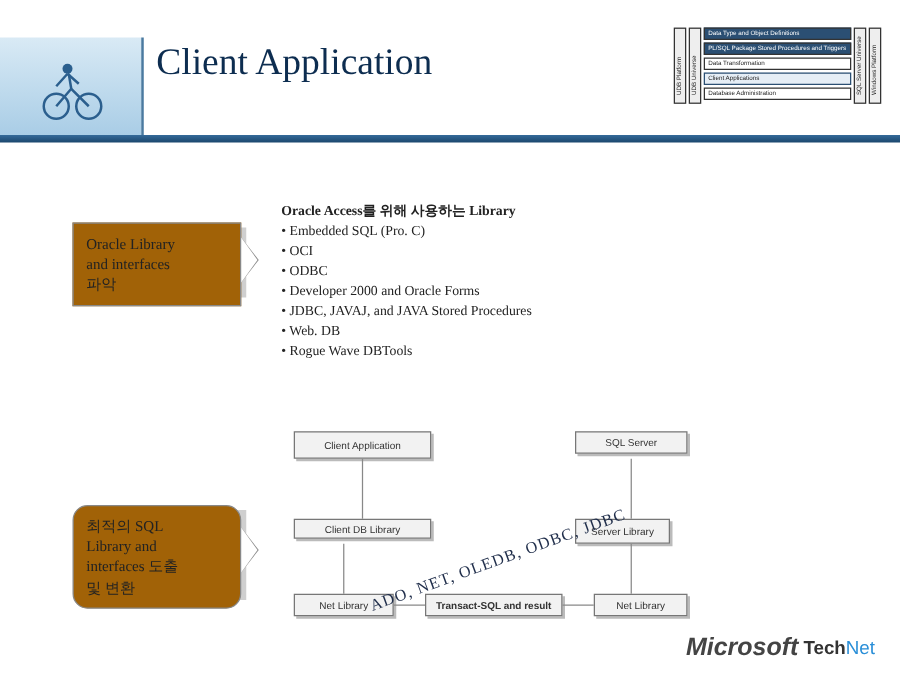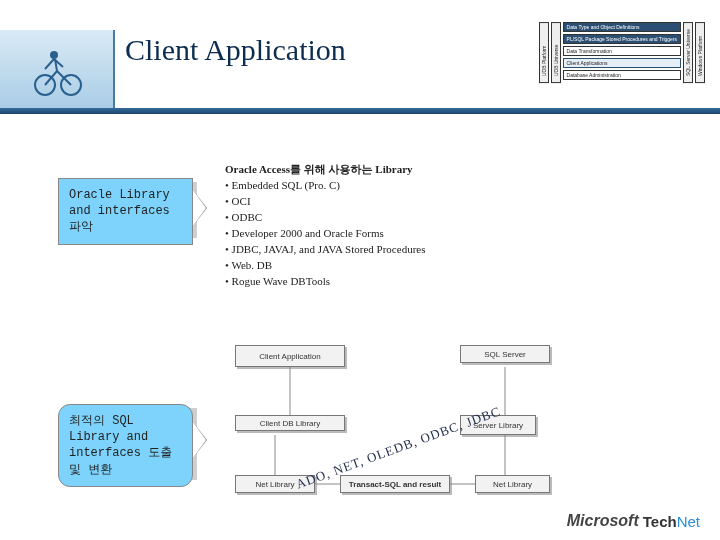--- a/index.html
+++ b/index.html
@@ -14,38 +14,38 @@
 
   
   .tabs { position:absolute; right:15px; top:22px; display:flex; gap:2px; }
   .vcol { display:flex; flex-direction:column; gap:2px; }
   .vtab { font-size:5px; writing-mode:vertical-rl; transform:rotate(180deg); padding:6px 1px; border:1px solid #333; background:#eee; color:#222; white-space:nowrap; }
   .htab { font-size:5px; padding:1px 3px; border:1px solid #333; background:#fff; color:#222; white-space:nowrap; }
   .htab.dark { background:#2b4f73; color:#fff; }
   .htab.sel { background:#e6eef6; border-color:#2b4f73; }
 
   
-  .step { position:absolute; width:135px; background:#7dd3fc; border:1px solid #888; padding:8px 10px; font-size:12px; line-height:1.35; color:#222; font-family:Liberation Mono, monospace; }
+  .step { position:absolute; width:135px; background:#a16207; border:1px solid #888; padding:8px 10px; font-size:12px; line-height:1.35; color:#222; font-family:Liberation Serif, serif; }
   .step-shadow { position:absolute; width:135px; background:#cfcfcf; }
   .arrow { position:absolute; width:0; height:0; border-top:18px solid transparent; border-bottom:18px solid transparent; }
   .arrow.o { border-left:14px solid #888; }
   .arrow.i { border-left:13px solid #fff; margin-left:-14px; margin-top:0; }
 
   
   .lib { position:absolute; left:225px; top:162px; font-size:11px; color:#222; line-height:1.45; font-family:Georgia,serif; }
   .lib b { font-weight:700; }
 
   
   .diagram { position:absolute; left:225px; top:345px; width:335px; height:170px; }
   .dbox { position:absolute; border:1px solid #777; background:#f2f2f2; box-shadow:2px 2px 0 #bbb; font-size:8px; display:flex; align-items:center; justify-content:center; color:#333; }
 
   .angled { position:absolute; left:290px; top:440px; font-size:13px; color:#1f2d4a; transform:rotate(-20deg); font-family:Georgia,serif; letter-spacing:1px; }
 
   .logo { position:absolute; right:20px; bottom:10px; display:flex; align-items:center; gap:4px; }
-  .logo .ms { font-family:Arial,sans-serif; font-size:16px; font-weight:700; font-style:italic; color:#444; }
+  .logo .ms { font-family:Arial,sans-serif; font-size:20px; font-weight:700; font-style:italic; color:#444; }
   .logo .tn { font-family:Arial,sans-serif; font-size:15px; font-weight:700; color:#333; }
   .logo .net { color:#2a8fd8; font-weight:400; }
 </style>
 </head>
 <body>
 
 <div class="title-wrap">
   <div class="title-accent">
     <svg viewBox="0 0 60 60">
       <circle cx="18" cy="46" r="10" fill="none" stroke="#2b5f8e" stroke-width="2"></circle>

